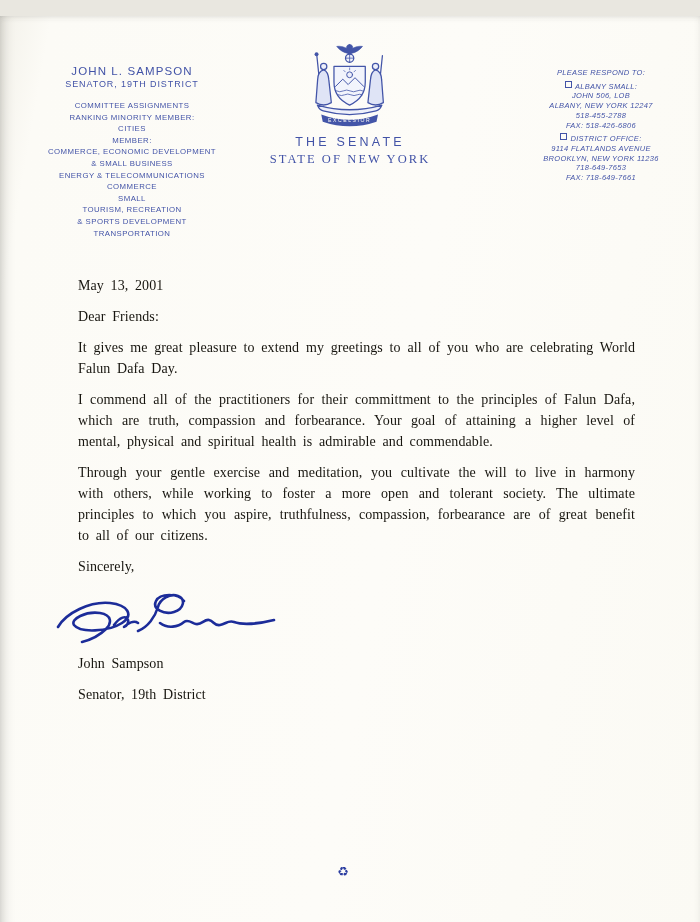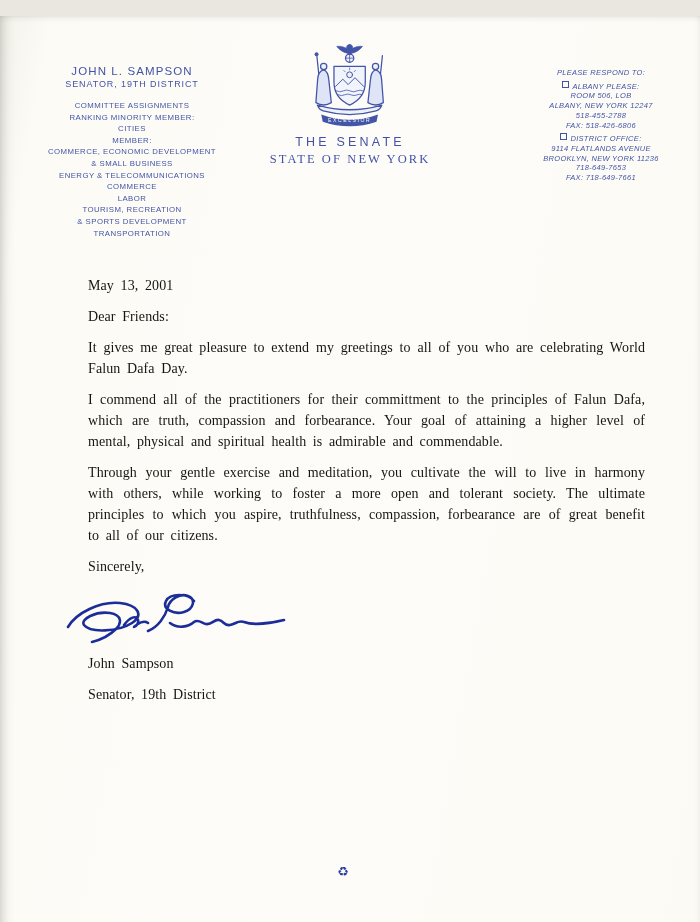--- a/index.html
+++ b/index.html
@@ -23,21 +23,21 @@
   .lh-center{position:absolute;left:50%;top:26px;transform:translateX(-50%);text-align:center;}
   .seal{display:block;margin:0 auto;}
   .lh-senate{font-size:12.5px;letter-spacing:3.2px;margin-top:3px;}
   .lh-state{font-size:12.5px;letter-spacing:2.1px;margin-top:3px;font-family:Liberation Serif, serif;}
   .lh-right{position:absolute;right:14px;top:52px;width:170px;text-align:center;line-height:9.7px;font-style:italic;}
   .lh-right .rline{font-size:7.5px;letter-spacing:.3px;}
   .office-label{margin-top:3px;font-size:7.5px;letter-spacing:.3px;}
   .cb{display:inline-block;width:5px;height:5px;border:1px solid #4253a7;margin-right:3px;vertical-align:1px;}
   
   .letter-body{
-    position:absolute;left:88px;top:259px;width:557px;
+    position:absolute;left:78px;top:259px;width:557px;
     font-family:"Liberation Serif", serif;
     font-size:14px;line-height:21px;color:#17150f;
     word-spacing:3px;letter-spacing:.1px;
   }
   .letter-body p{margin:0 0 10px 0;text-align:justify;}
   .letter-body .no-just{text-align:left;}
   .signature{display:block;margin:0 0 8px -26px;}
   .sig-block{margin:0;}
   .initials{margin-top:16px;}
   
@@ -55,21 +55,21 @@
     <div class="lh-committees">
 
     <div class="lh-line">COMMITTEE ASSIGNMENTS</div>
         <div class="lh-line">RANKING MINORITY MEMBER:</div>
         <div class="lh-line">CITIES</div>
         <div class="lh-line">MEMBER:</div>
         <div class="lh-line">COMMERCE, ECONOMIC DEVELOPMENT</div>
         <div class="lh-line">&amp; SMALL BUSINESS</div>
         <div class="lh-line">ENERGY &amp; TELECOMMUNICATIONS</div>
         <div class="lh-line">COMMERCE</div>
-        <div class="lh-line">LABOR</div>
+        <div class="lh-line">SMALL</div>
         <div class="lh-line">TOURISM, RECREATION</div>
         <div class="lh-line">&amp; SPORTS DEVELOPMENT</div>
         <div class="lh-line">TRANSPORTATION</div>
       </div>
   </div>
 
   <div class="lh-center">
     <svg class="seal" width="118" height="90" viewBox="0 0 120 92" role="img" fill="none" stroke="#4355a8" stroke-width="1.3" stroke-linecap="round" stroke-linejoin="round" aria-label="New York State Senate seal">
 
       <path fill="#4355a8" stroke-width=".6" d="M60 2.5 c2.3 0 3.7 2 3 4 c3.4 -1.8 6.9 -2.5 10.2 -2 c-2.9 3.7 -6.7 6 -10.8 7 c-1.4 1.8 -3.4 1.8 -4.8 0 c-4.1 -1 -7.9 -3.3 -10.8 -7 c3.3 -.5 6.8 .2 10.2 2 c-.7 -2 .7 -4 3 -4 z"></path>
@@ -97,25 +97,25 @@
       <path fill="#4355a8" stroke="none" d="M31 74 q29 11 58 0 l-1.5 7.5 q-27.5 9.5 -55 0 z"></path>
       <text x="60" y="82.3" text-anchor="middle" fill="#fdfcf8" stroke="none" font-family="Liberation Sans, sans-serif" font-size="5.2" letter-spacing="1.6">EXCELSIOR</text>
     </svg>
     <div class="lh-senate">THE SENATE</div>
     <div class="lh-state">STATE OF NEW YORK</div>
   </div>
 
   <div class="lh-right">
     <div class="rline">PLEASE RESPOND TO:</div>
     <div class="office-label">
-      <span class="cb"></span><span>ALBANY PLEASE:</span>
+      <span class="cb"></span><span>ALBANY SMALL:</span>
     </div>
     <div>
 
-    <div class="rline">ROOM 506, LOB</div>
+    <div class="rline">JOHN 506, LOB</div>
         <div class="rline">ALBANY, NEW YORK 12247</div>
         <div class="rline">518-455-2788</div>
         <div class="rline">FAX: 518-426-6806</div>
       </div>
     <div class="office-label">
       <span class="cb"></span><span>DISTRICT OFFICE:</span>
     </div>
     <div>
 
     <div class="rline">9114 FLATLANDS AVENUE</div>

